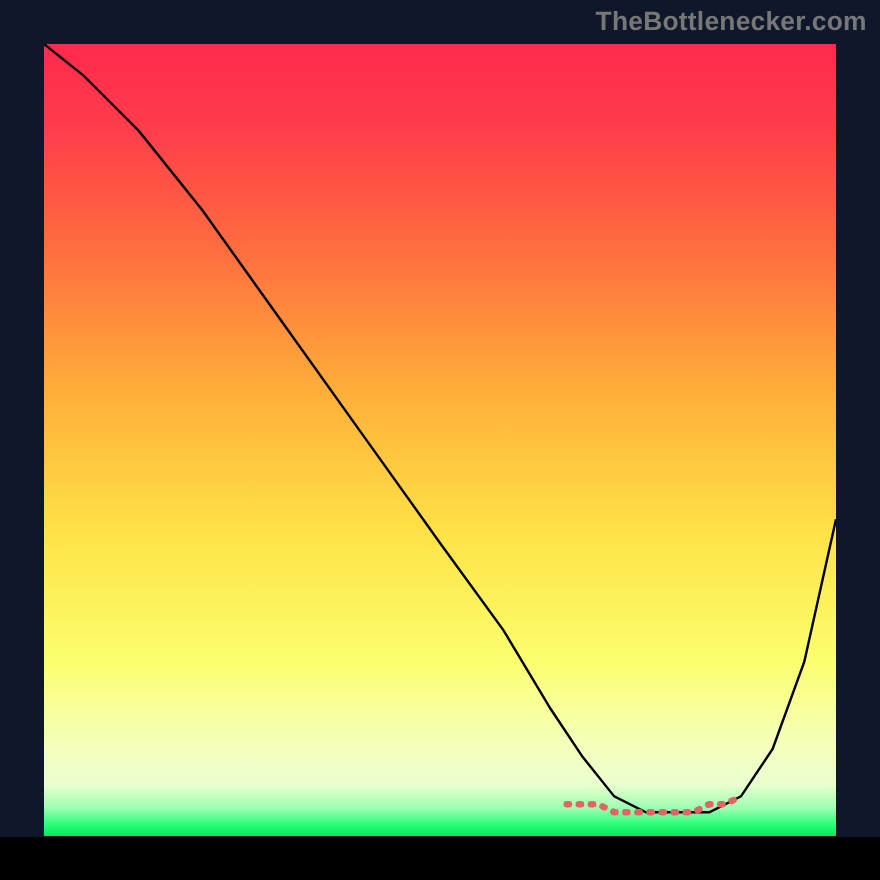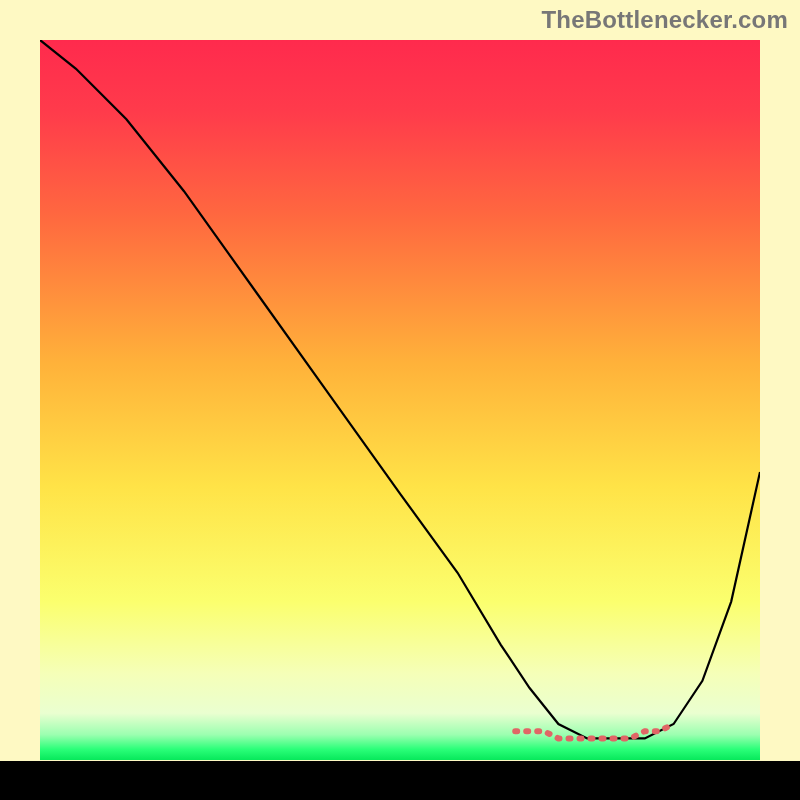--- a/index.html
+++ b/index.html
@@ -9,21 +9,21 @@
     height: 800px;
     background: #000;
     overflow: hidden;
   }
   .frame {
     position: absolute;
     left: 0;
     top: 0;
     width: 800px;
     height: 761px;
-    background: #fef9c3;
+    background: #0f172a;
   }
   .plot {
     position: absolute;
     left: 40px;
     top: 40px;
     width: 720px;
     height: 720px;
     overflow: hidden;
   }
   .gradient {

